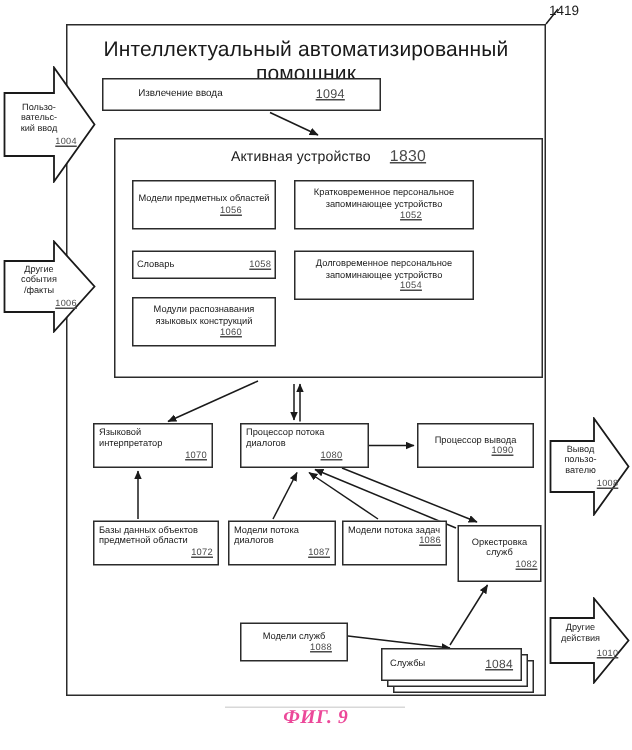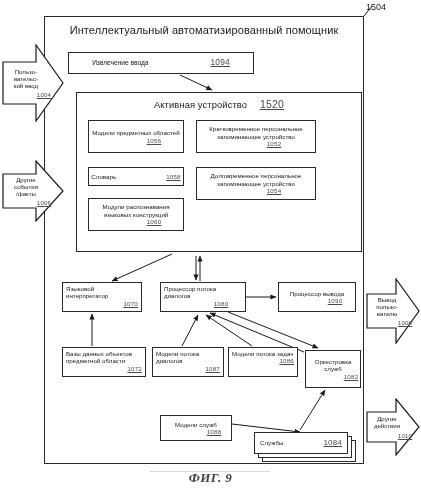--- a/index.html
+++ b/index.html
@@ -37,21 +37,21 @@
     margin-left:36px;
   }
 
   
   #outer-frame{
     position:absolute;left:44px;top:16px;width:320px;height:448px;
     border:1px solid #2b2b2b;background:#fff;box-sizing:border-box;
   }
   #frame-title{
     position:absolute;left:44px;top:24px;width:320px;
-    text-align:center;font-size:11px;color:#1a1a1a;letter-spacing:.1px;
+    text-align:center;font-size:14px;color:#1a1a1a;letter-spacing:.1px;
   }
   #lead-1002{
     position:absolute;left:366px;top:2px;font-size:9px;color:#1a1a1a;
   }
 
   
   #box-input-elicitation{left:68px;top:52px;width:186px;height:22px;
       flex-direction:row;justify-content:center;gap:26px;font-size:6.6px;}
   #box-input-elicitation .ref{font-size:8.4px;}
 
@@ -115,33 +115,33 @@
   #chev-user-input{left:2px;top:44px;width:62px;height:78px;}
   #chev-other-events{left:2px;top:160px;width:62px;height:62px;}
   #chev-output-to-user{left:366px;top:278px;width:54px;height:66px;}
   #chev-other-actions{left:366px;top:398px;width:54px;height:58px;}
   #chev-output-to-user .chev-text,#chev-other-actions .chev-text{width:38px;left:2px;}
 
   
   #fig-caption{
     position:absolute;left:0;top:470px;width:421px;text-align:center;
     font-family:"Liberation Serif", serif;
-    font-style:italic;font-weight:bold;font-size:13px;color:#404040;
+    font-style:italic;font-weight:bold;font-size:13px;color:#ec4899;
     letter-spacing:.4px;
   }
   #caption-rule{position:absolute;left:150px;top:471px;width:120px;height:1px;background:#d8d8d8;}
 </style>
 </head>
 <body>
 
 <div id="stage">
 
   <div id="outer-frame"></div>
   <div id="frame-title">Интеллектуальный автоматизированный помощник</div>
-  <div id="lead-1002">1504</div>
+  <div id="lead-1002">1419</div>
 
   <svg class="layer" viewBox="0 0 421 500">
     <defs>
       <marker id="ah" markerWidth="7" markerHeight="7" refX="5.6" refY="2.6" orient="auto">
         <path d="M0,0 L6,2.6 L0,5.2 z" fill="#1a1a1a"></path>
       </marker>
     </defs>
     <g stroke="#1a1a1a" stroke-width="1" fill="none">
 
       <path d="M364,16 L372,6"></path>
@@ -172,21 +172,21 @@
   </svg>
 
   <div class="box" id="box-input-elicitation">
     <span class="cap">Извлечение ввода</span>
     <span class="ref">1094</span>
   </div>
 
   <div class="box" id="box-active-ontology"></div>
   <div id="ontology-title">
     <span>Активная устройство</span>
-    <span class="ref">1520</span>
+    <span class="ref">1830</span>
   </div>
 
   <div class="box" id="box-domain-models">
     <span class="cap">Модели предметных областей</span>
     <span class="ref">1056</span>
   </div>
 
   <div class="box" id="box-short-term-memory">
     <span class="cap">Кратковременное персональное запоминающее устройство</span>
     <span class="ref">1052</span>

